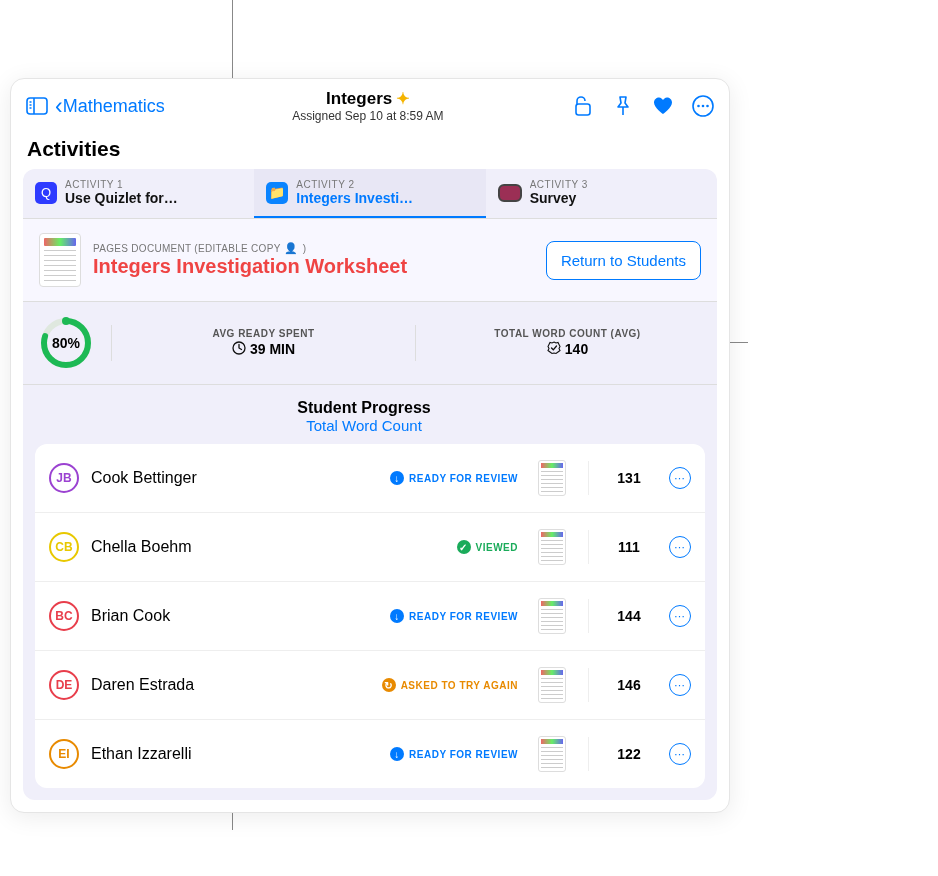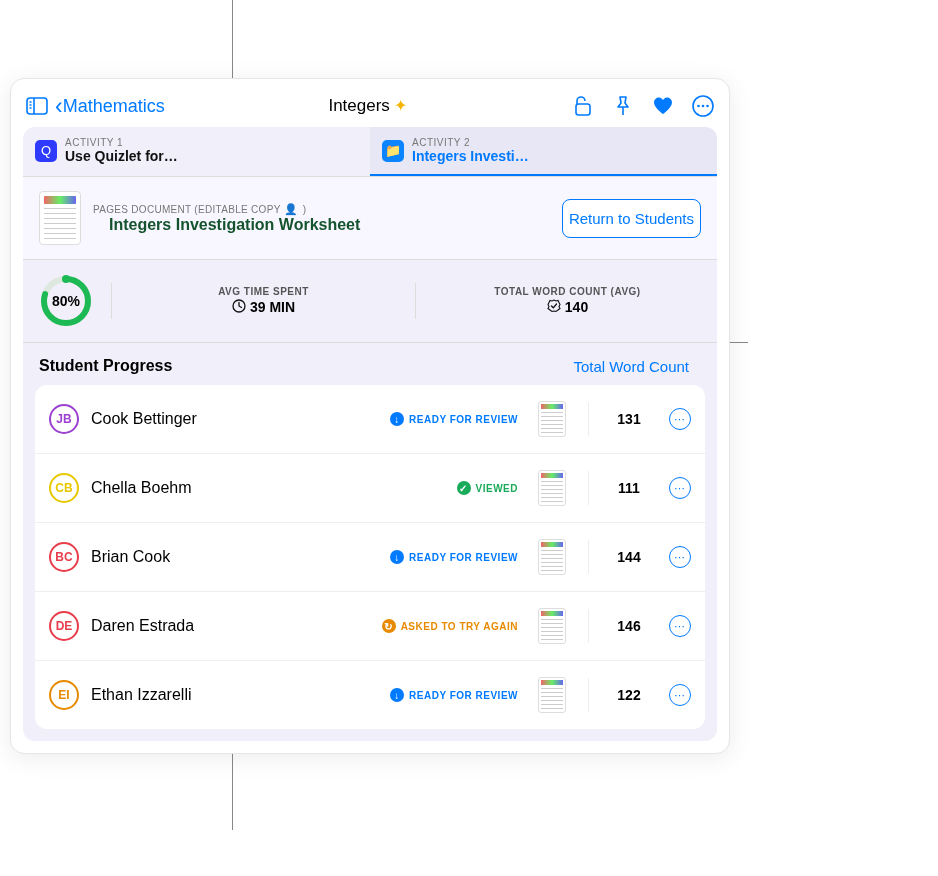--- a/index.html
+++ b/index.html
@@ -9,21 +9,21 @@
     .callout-right { position: absolute; left: 608px; top: 342px; width: 140px; height: 1px; background: #888; }
     .callout-bottom { position: absolute; left: 232px; top: 370px; width: 1px; height: 460px; background: #888; }
 
     
     .navbar { display: flex; align-items: center; justify-content: space-between; padding: 6px 14px 0 14px; height: 48px; }
     .navbar-left { display: flex; align-items: center; gap: 6px; }
     .sidebar-toggle { width: 26px; height: 22px; display: flex; align-items: center; justify-content: center; color: #007aff; }
     .back { display: flex; align-items: center; color: #007aff; font-size: 18px; gap: 0px; cursor: pointer; }
     .back-chevron { font-size: 23px; line-height: 1; font-weight: 300; }
     .navbar-center { text-align: center; flex: 1; }
-    .title { font-weight: 400; font-size: 17px; display: inline-flex; align-items: flex-start; gap: 4px; justify-content: center; }
+    .title { font-weight: 700; font-size: 17px; display: inline-flex; align-items: flex-start; gap: 4px; justify-content: center; }
     .sparkle { color: #f5b400; font-size: 16px; }
     .subtitle { font-size: 12px; color: #333; }
     .navbar-right { display: flex; align-items: center; gap: 16px; color: #007aff; }
     .nav-icon { width: 24px; height: 24px; display: flex; align-items: center; justify-content: center; cursor: pointer; }
     .heart-filled { color: #007aff; }
 
     .section-title { font-size: 21px; font-weight: 700; padding: 10px 16px 8px 16px; }
 
     
     .activities { background: #f0effa; border-radius: 12px; margin: 0 12px 12px 12px; overflow: hidden; }
@@ -40,36 +40,36 @@
     .tab.active .tab-label { color: #007aff; }
 
     
     .doc-row { display: flex; align-items: center; justify-content: space-between; padding: 14px 16px; border-bottom: 1px solid #ddd; background: #f8f7ff; }
     .doc-left { display: flex; align-items: center; gap: 12px; }
     .doc-thumb { width: 42px; height: 54px; background: #fff; border: 1px solid #ddd; border-radius: 4px; position: relative; overflow: hidden; }
     .doc-thumb::before { content: ""; position: absolute; top: 4px; left: 4px; right: 4px; height: 8px; background: linear-gradient(90deg,#e66,#6e6,#66e); border-radius: 1px; }
     .doc-thumb::after { content: ""; position: absolute; top: 16px; left: 4px; right: 4px; bottom: 4px; background: repeating-linear-gradient(#ccc, #ccc 1px, transparent 1px, transparent 5px); }
     .doc-caption { font-size: 10px; color: #777; letter-spacing: 0.3px; display: flex; align-items: center; gap: 4px; }
     .editable-badge { color: #999; font-size: 11px; }
-    .doc-title { font-size: 16px; font-weight: 700; color: #14532d; margin-left: 16px; }
-    .return-btn { border: 1.5px solid #007aff; color: #007aff; background: #fff; border-radius: 8px; padding: 10px 6px; font-size: 15px; font-weight: 500; cursor: pointer; }
+    .doc-title { font-size: 20px; font-weight: 700; color: #ef4444; }
+    .return-btn { border: 1.5px solid #007aff; color: #007aff; background: #fff; border-radius: 8px; padding: 10px 14px; font-size: 15px; font-weight: 500; cursor: pointer; }
 
     
     .stats-row { display: flex; align-items: center; padding: 14px 16px; gap: 18px; border-bottom: 1px solid #ddd; }
     .donut-wrap { position: relative; width: 54px; height: 54px; }
     .donut-label { position: absolute; top: 50%; left: 50%; transform: translate(-50%,-50%); font-size: 14px; font-weight: 700; }
     .divider-v { width: 1px; height: 36px; background: #ddd; }
     .stat { text-align: center; flex: 1; }
     .stat:first-of-type { flex: 0.7; }
     .stat-caption { font-size: 10px; letter-spacing: 0.5px; color: #555; font-weight: 600; }
     .stat-value { font-size: 14px; font-weight: 700; display: inline-flex; align-items: flex-start; gap: 4px; margin-top: 2px; }
     .stat-icon { width: 14px; height: 14px; display: inline-flex; align-items: center; justify-content: center; }
 
     
-    .progress-header { display: flex; justify-content: space-between; align-items: center; padding: 14px 28px 10px 16px; }
+    .progress-header { display: flex; justify-content: space-between; align-items: center; padding: 14px 28px 10px 16px; flex-direction: column; }
     .progress-title { font-size: 16px; font-weight: 700; }
     .progress-link { color: #007aff; font-size: 15px; cursor: pointer; }
     .students { background: #fff; border-radius: 12px; margin: 0 12px 12px 12px; }
     .student-row { display: flex; align-items: center; padding: 16px 14px; border-bottom: 1px solid #eee; gap: 12px; }
     .student-row:last-child { border-bottom: none; }
     .avatar { width: 30px; height: 30px; border-radius: 50%; border: 2px solid; display: flex; align-items: center; justify-content: center; font-size: 12px; font-weight: 700; background: #fff; flex-shrink: 0; }
     .student-name { font-size: 16px; flex: 1; }
     .status { font-size: 10px; font-weight: 700; letter-spacing: 0.5px; display: flex; align-items: center; gap: 5px; }
     .status.review { color: #007aff; }
     .status.viewed { color: #1aab5a; }
@@ -108,20 +108,21 @@
       <div class="back">
         <span class="back-chevron">‹</span>
         <span>Mathematics</span>
       </div>
     </div>
     <div class="navbar-center">
       <div class="title">
         <span>Integers</span>
         <span class="sparkle">✦</span>
       </div>
+      <div class="subtitle">Assigned Sep 10 at 8:59 AM</div>
     </div>
     <div class="navbar-right">
       <div class="nav-icon">
         <svg width="20" height="22" viewBox="0 0 20 22">
             <rect x="3" y="9" width="14" height="11" rx="2.5" fill="none" stroke="#007aff" stroke-width="1.6"></rect>
             <path d="M6 9 V6 a4 4 0 0 1 8 0" fill="none" stroke="#007aff" stroke-width="1.6" transform="translate(-2,0)"></path>
           </svg>
       </div>
       <div class="nav-icon">
         <svg width="18" height="22" viewBox="0 0 18 22">
@@ -138,35 +139,43 @@
         <svg width="22" height="22" viewBox="0 0 22 22">
             <circle cx="11" cy="11" r="10" fill="none" stroke="#007aff" stroke-width="1.6"></circle>
             <circle cx="6.5" cy="11" r="1.3" fill="#007aff"></circle>
             <circle cx="11" cy="11" r="1.3" fill="#007aff"></circle>
             <circle cx="15.5" cy="11" r="1.3" fill="#007aff"></circle>
           </svg>
       </div>
     </div>
   </div>
 
+  <div class="section-title">Activities</div>
 
   <div class="activities">
     <div class="tabs" id="tabs">
         <div class="tab">
     <div class="tab-icon quizlet">Q</div>
     <div class="tab-texts">
       <div class="tab-caption">ACTIVITY 1</div>
       <div class="tab-label">Use Quizlet for…</div>
     </div>
         </div>
         <div class="tab active">
     <div class="tab-icon folder">📁</div>
     <div class="tab-texts">
       <div class="tab-caption">ACTIVITY 2</div>
       <div class="tab-label">Integers Investi…</div>
+    </div>
+        </div>
+        <div class="tab">
+    <div class="tab-icon survey"></div>
+    <div class="tab-texts">
+      <div class="tab-caption">ACTIVITY 3</div>
+      <div class="tab-label">Survey</div>
     </div>
         </div>
       </div>
 
     <div class="doc-row">
       <div class="doc-left">
         <div class="doc-thumb"></div>
         <div>
           <div class="doc-caption">
             <span>PAGES DOCUMENT (EDITABLE COPY</span>
@@ -183,21 +192,21 @@
       <div class="donut-wrap">
         <svg width="54" height="54" viewBox="0 0 54 54">
           <circle cx="27" cy="27" r="22" fill="none" stroke="#dfe8df" stroke-width="6"></circle>
           <circle cx="27" cy="27" r="22" fill="none" stroke="#1db954" stroke-width="6" stroke-dasharray="110 138" stroke-linecap="round" transform="rotate(-90 27 27)"></circle>
           <circle cx="27" cy="5" r="4" fill="#1db954"></circle>
         </svg>
         <div class="donut-label">80%</div>
       </div>
       <div class="divider-v"></div>
       <div class="stat">
-        <div class="stat-caption">AVG TIME SPENT</div>
+        <div class="stat-caption">AVG READY SPENT</div>
         <div class="stat-value">
           <span class="stat-icon">
             <svg width="14" height="14" viewBox="0 0 14 14">
                 <circle cx="7" cy="7" r="6" fill="none" stroke="#111" stroke-width="1.3"></circle>
                 <path d="M7 3.5 V7 L9.5 8.5" fill="none" stroke="#111" stroke-width="1.3" stroke-linecap="round"></path>
               </svg>
           </span>
           <span>39 MIN</span>
         </div>
       </div>

